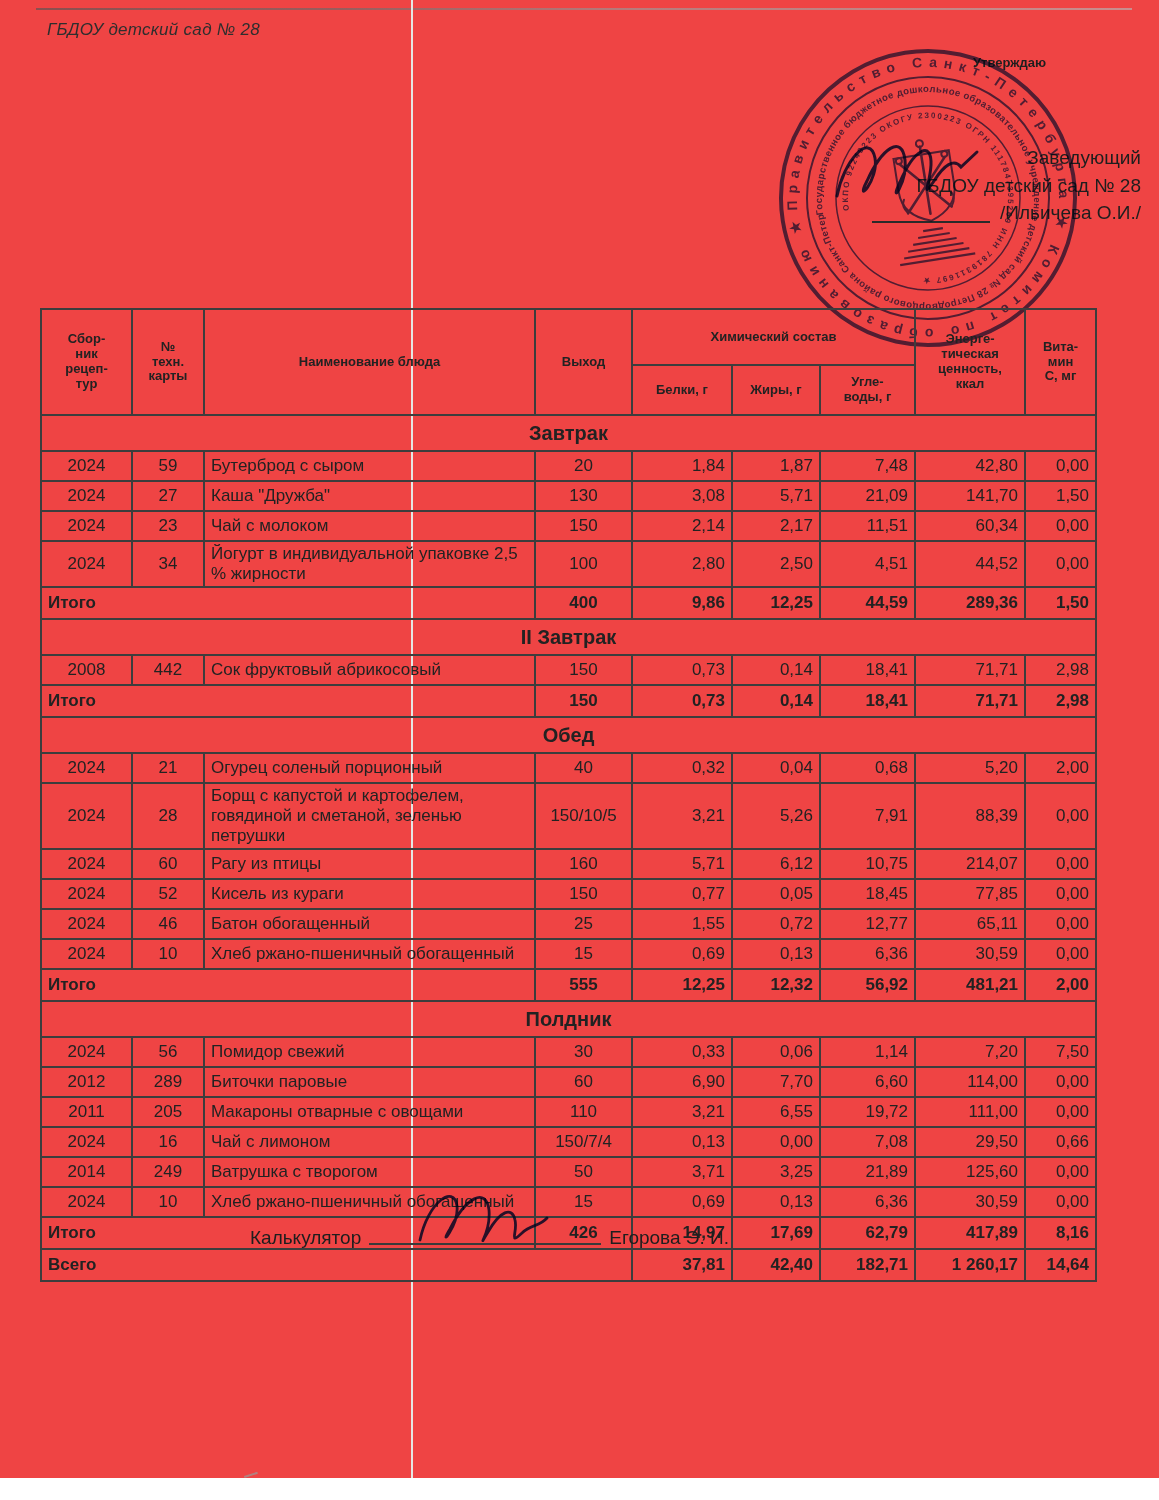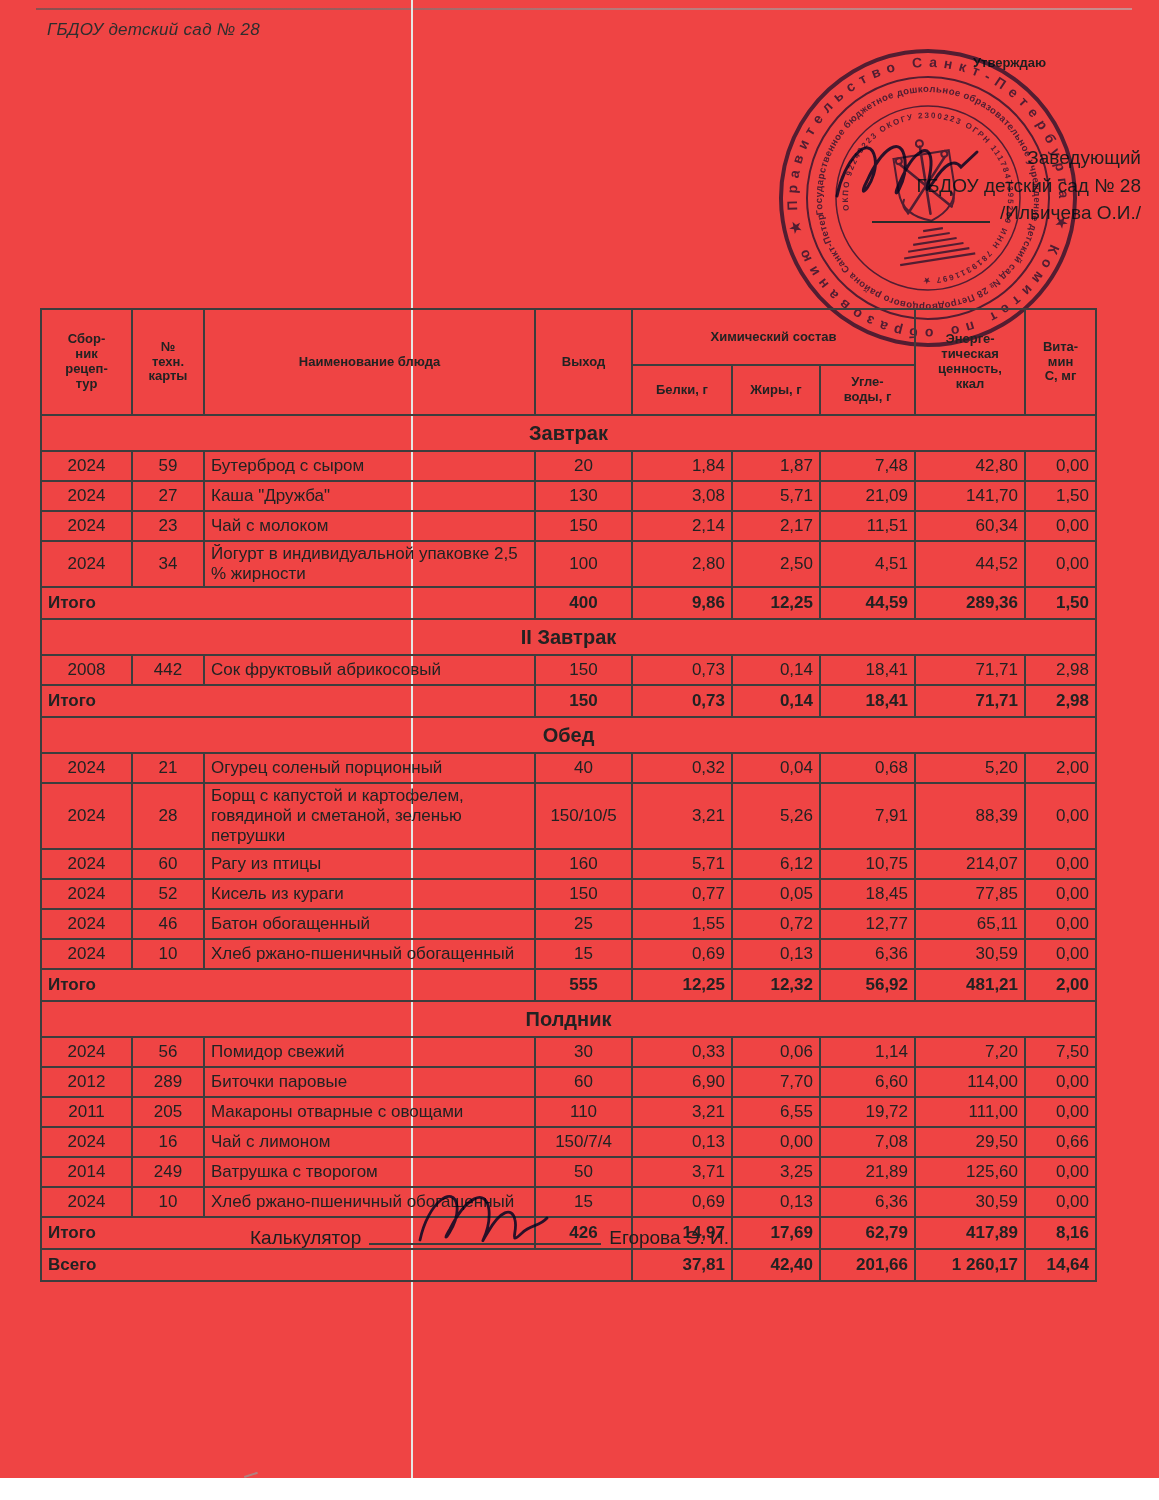--- a/index.html
+++ b/index.html
@@ -402,21 +402,21 @@
           <td class="c-num">14,97</td>
           <td class="c-num">17,69</td>
           <td class="c-num">62,79</td>
           <td class="c-num">417,89</td>
           <td class="c-num c-vit">8,16</td>
         </tr>
         <tr class="total-row">
           <td class="c-label" colspan="4">Всего</td>
           <td class="c-num">37,81</td>
           <td class="c-num">42,40</td>
-          <td class="c-num">201,66</td>
+          <td class="c-num">182,71</td>
           <td class="c-num">1 260,17</td>
           <td class="c-num c-vit">14,64</td>
         </tr>
       </tbody>
   </table>
 
   <div class="footer-line">
     <span>Калькулятор</span>
     <span class="calc-underline"></span>
     <span>Егорова Э. И.</span>

